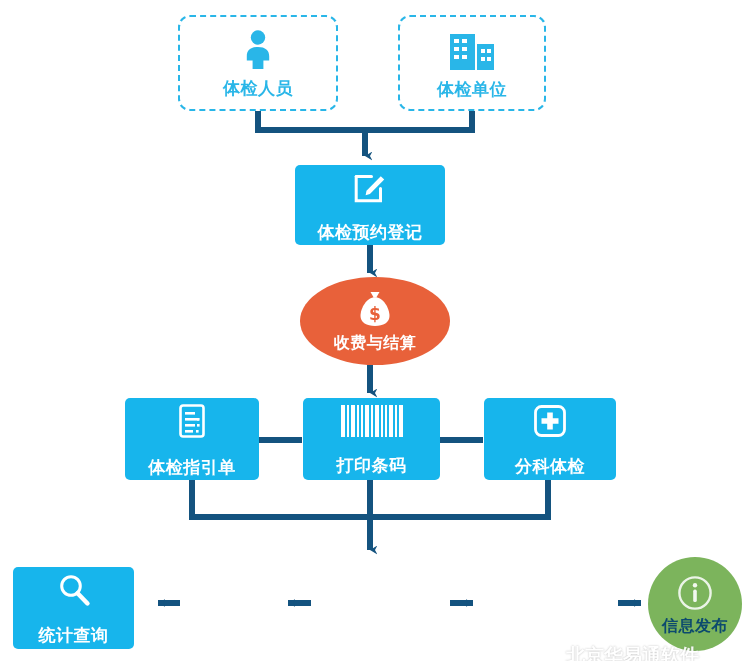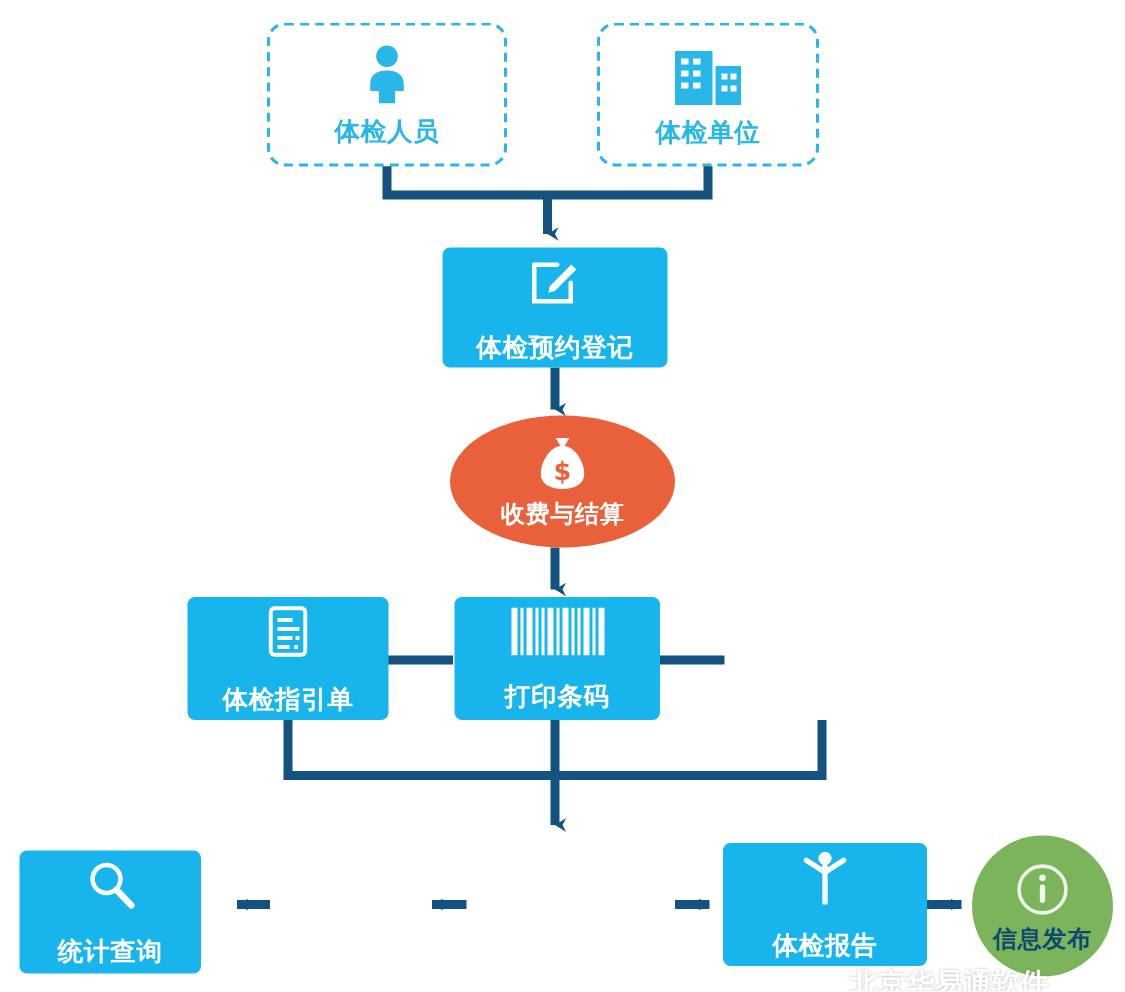--- a/index.html
+++ b/index.html
@@ -237,44 +237,42 @@
           <rect x="45" y="0" width="2" height="32"></rect>
           <rect x="49" y="0" width="4" height="32"></rect>
           <rect x="55" y="0" width="2" height="32"></rect>
           <rect x="59" y="0" width="4" height="32"></rect>
         </g>
       </svg>
     </span>
     <span class="label">打印条码</span>
   </div>
 
+  <div class="node n-blue" style="left:484px; top:398px; width:132px; height:82px;">
+    <span class="glyph">
+      <svg width="34" height="34" viewBox="0 0 34 34" xmlns="http://www.w3.org/2000/svg">
+        <rect x="2.5" y="2.5" width="29" height="29" rx="6" fill="none" stroke="#ffffff" stroke-width="2.8"></rect>
+        <path d="M14.2,8.5 L19.8,8.5 L19.8,14.2 L25.5,14.2 L25.5,19.8 L19.8,19.8 L19.8,25.5 L14.2,25.5 L14.2,19.8 L8.5,19.8 L8.5,14.2 L14.2,14.2 Z" fill="#ffffff"></path>
+      </svg>
+    </span>
+    <span class="label">分科体检</span>
+  </div>
 
   <div class="node n-blue" style="left:13px; top:567px; width:121px; height:82px;">
     <span class="glyph">
       <svg width="34" height="34" viewBox="0 0 34 34" xmlns="http://www.w3.org/2000/svg">
         <circle cx="14" cy="13" r="9.3" fill="none" stroke="#ffffff" stroke-width="3"></circle>
         <path d="M20.6,20.2 L30.5,30.5" fill="none" stroke="#ffffff" stroke-width="4.4" stroke-linecap="round"></path>
       </svg>
     </span>
     <span class="label">统计查询</span>
   </div>
 
 
 
-  <div class="node n-blue" style="left:482px; top:562px; width:136px; height:82px;">
-    <span class="glyph">
-      <svg width="34" height="36" viewBox="0 0 34 36" xmlns="http://www.w3.org/2000/svg">
-        <circle cx="17" cy="5.2" r="4.4" fill="#ffffff"></circle>
-        <path d="M17,10.5 L17,35" stroke="#ffffff" stroke-width="3.6" stroke-linecap="round" fill="none"></path>
-        <path d="M17,14.5 L4.5,6.5" stroke="#ffffff" stroke-width="3.4" stroke-linecap="round" fill="none"></path>
-        <path d="M17,14.5 L29.5,6.5" stroke="#ffffff" stroke-width="3.4" stroke-linecap="round" fill="none"></path>
-      </svg>
-    </span>
-    <span class="label">体检报告</span>
-  </div>
 
   <div class="node n-circle" style="left:648px; top:557px; width:94px; height:94px;">
     <span class="glyph">
       <svg width="36" height="36" viewBox="0 0 36 36" xmlns="http://www.w3.org/2000/svg">
         <circle cx="18" cy="18" r="15.6" fill="none" stroke="#ffffff" stroke-width="2.4" opacity="0.85"></circle>
         <circle cx="18" cy="10.2" r="2.2" fill="#ffffff" opacity="0.9"></circle>
         <rect x="16.2" y="14.6" width="3.6" height="12.4" rx="1.6" fill="#ffffff" opacity="0.9"></rect>
       </svg>
     </span>
     <span class="label">信息发布</span>

